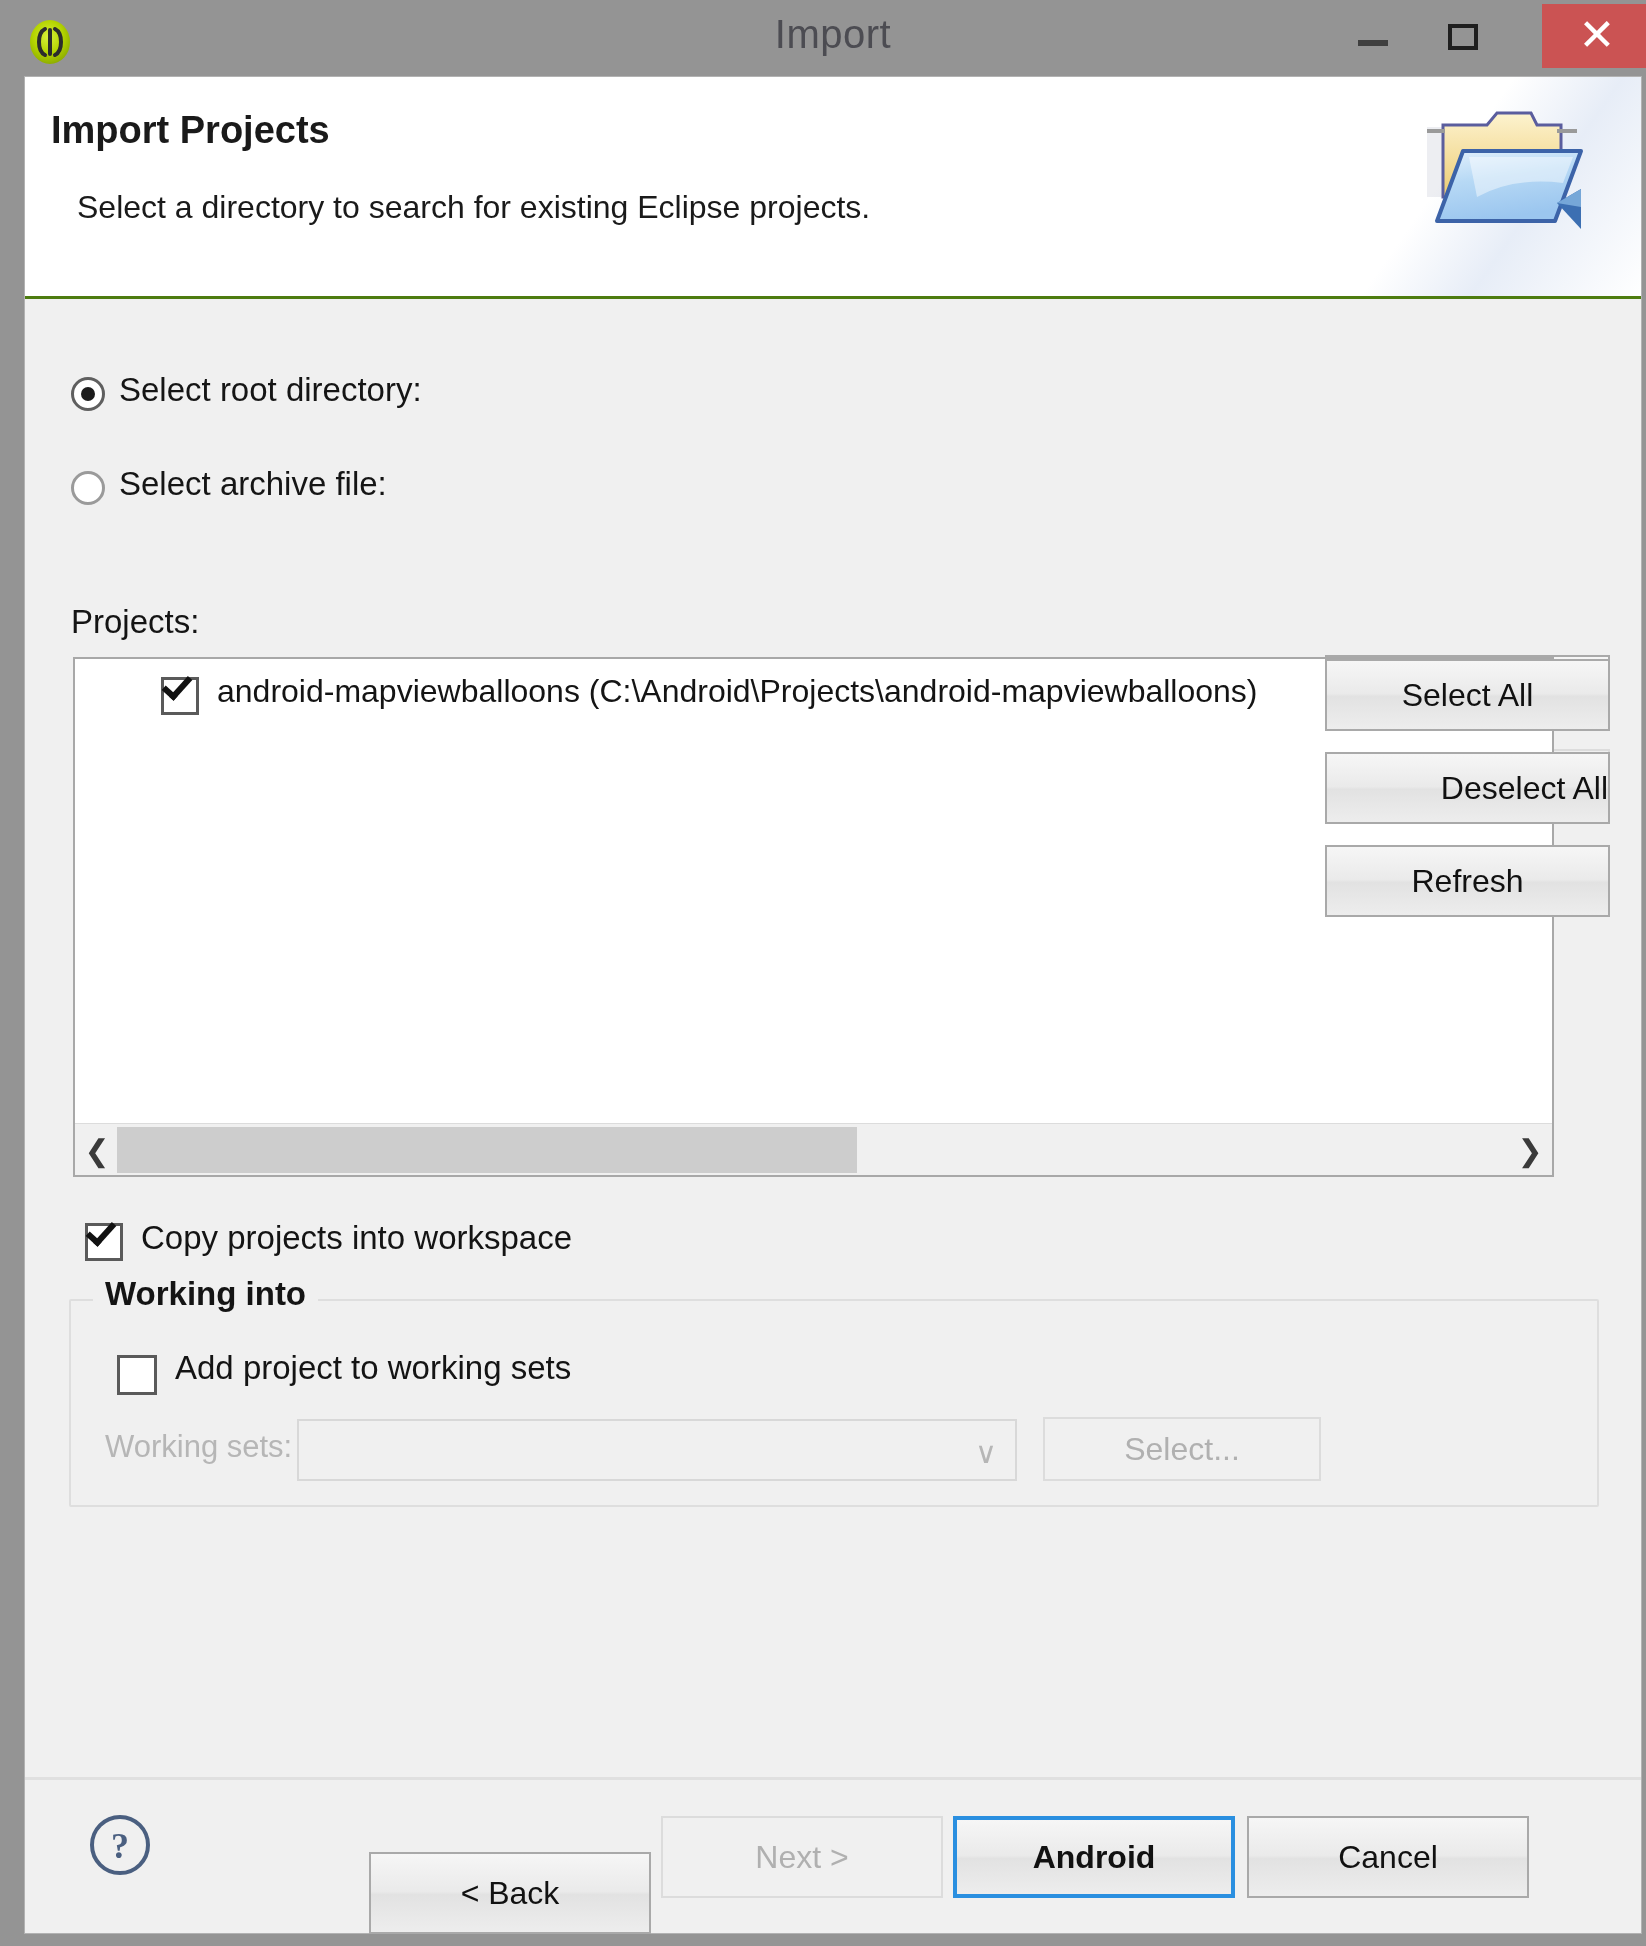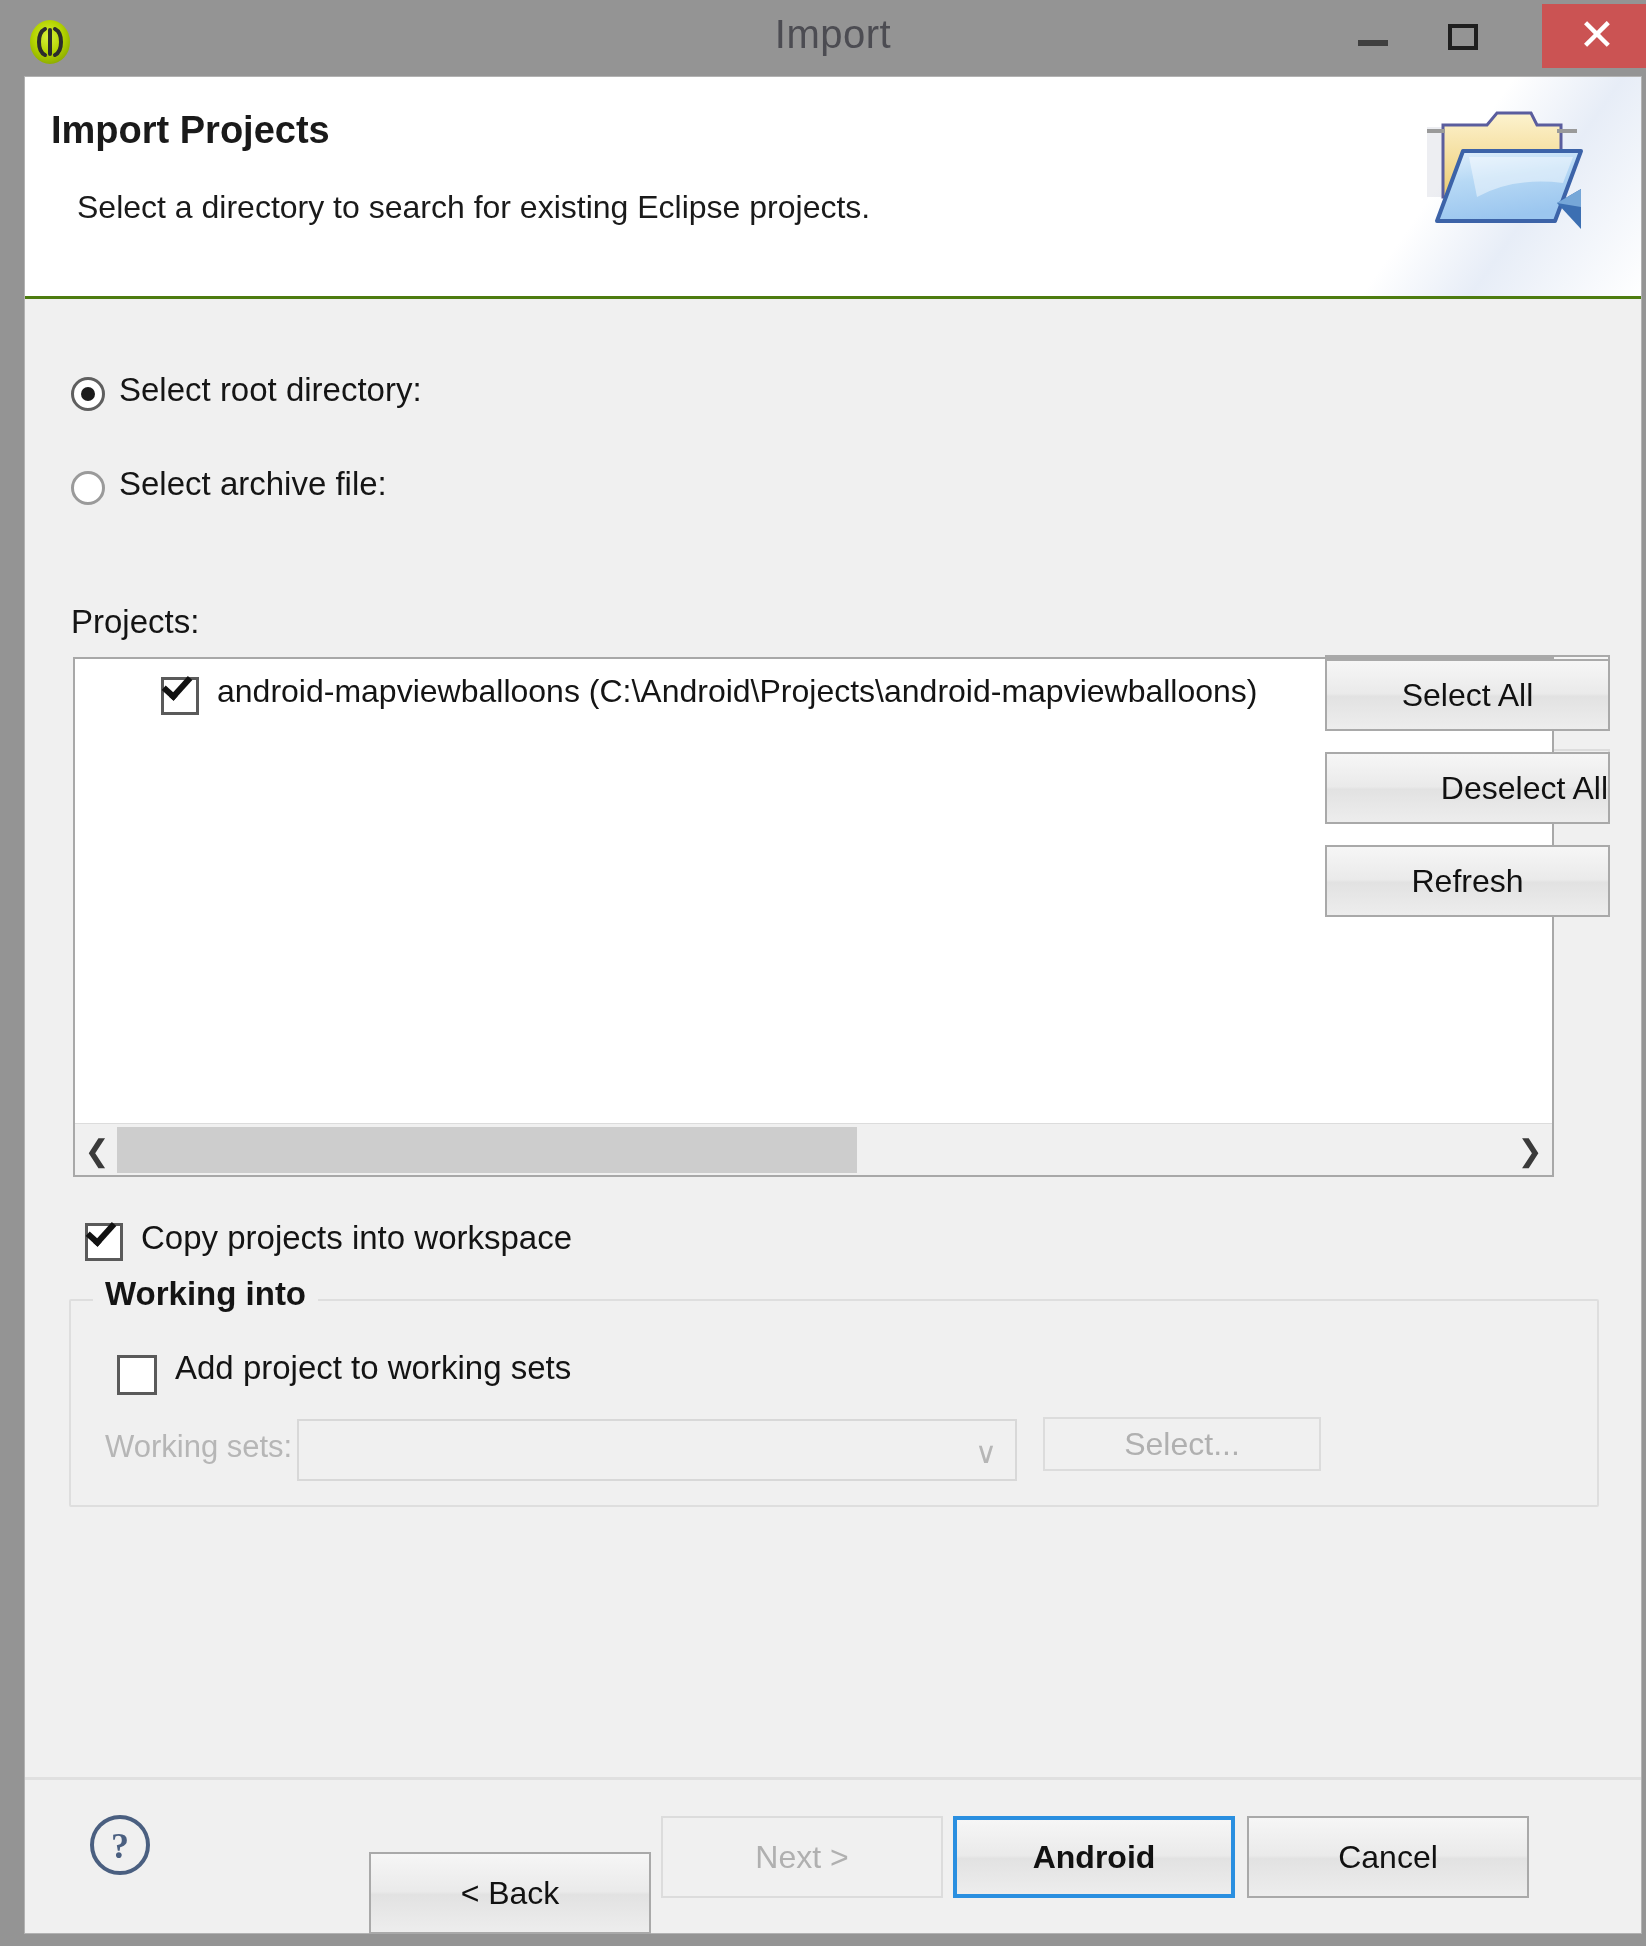--- a/index.html
+++ b/index.html
@@ -361,21 +361,21 @@
     border: 2px solid #d8d8d8;
   }
   #ws-combo-arrow {
     position: absolute;
     right: 18px; top: 14px;
     font-size: 30px;
     color: #b6b6b6;
   }
   #btn-ws-select {
     left: 972px; top: 116px;
-    width: 278px; height: 54px;
+    width: 278px; height: 64px;
     position: absolute;
   }
 
   
   #footer {
     position: absolute;
     left: 0; bottom: 0;
     width: 1616px; height: 156px;
     background: #f0f0f0;
     border-top: 3px solid #e0e0e0;

